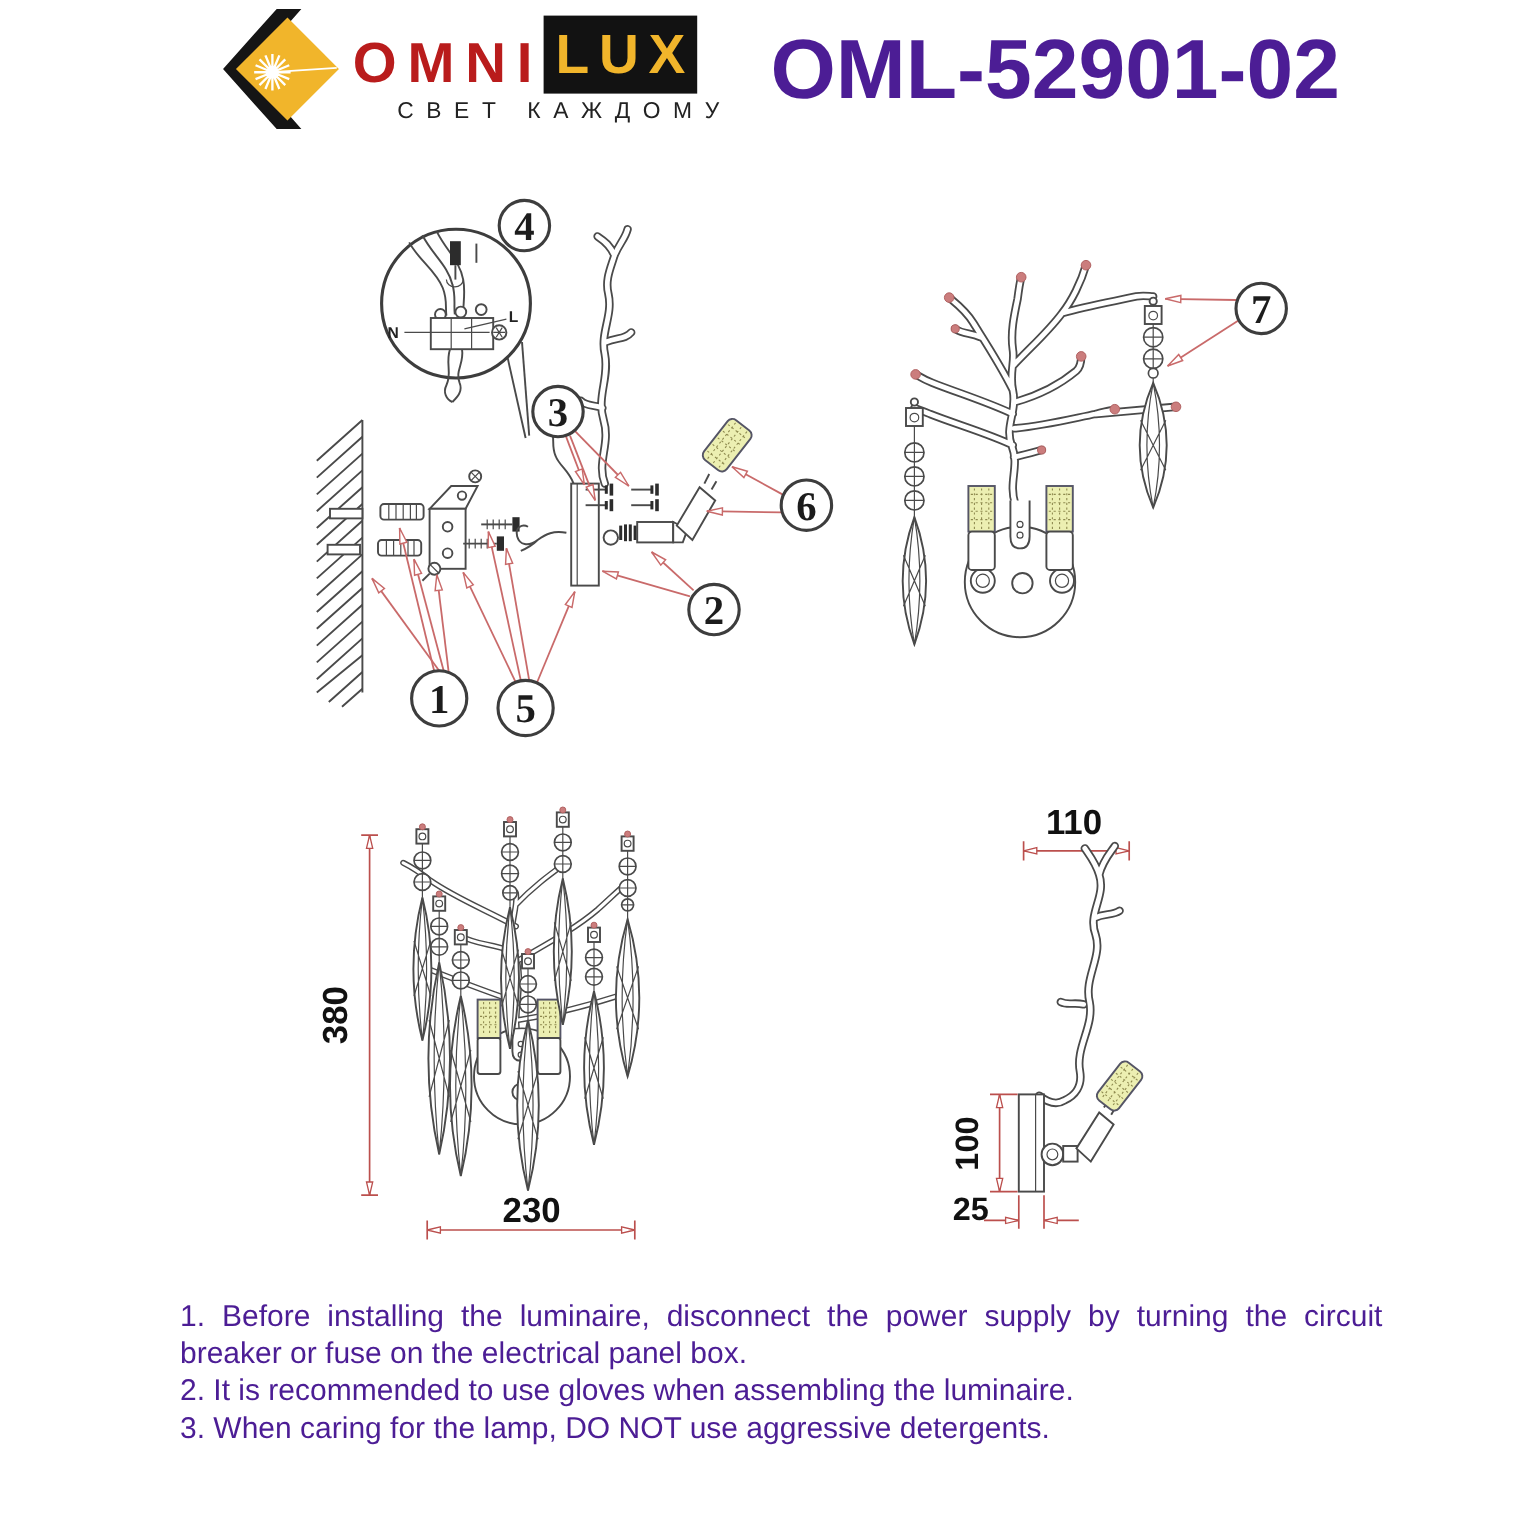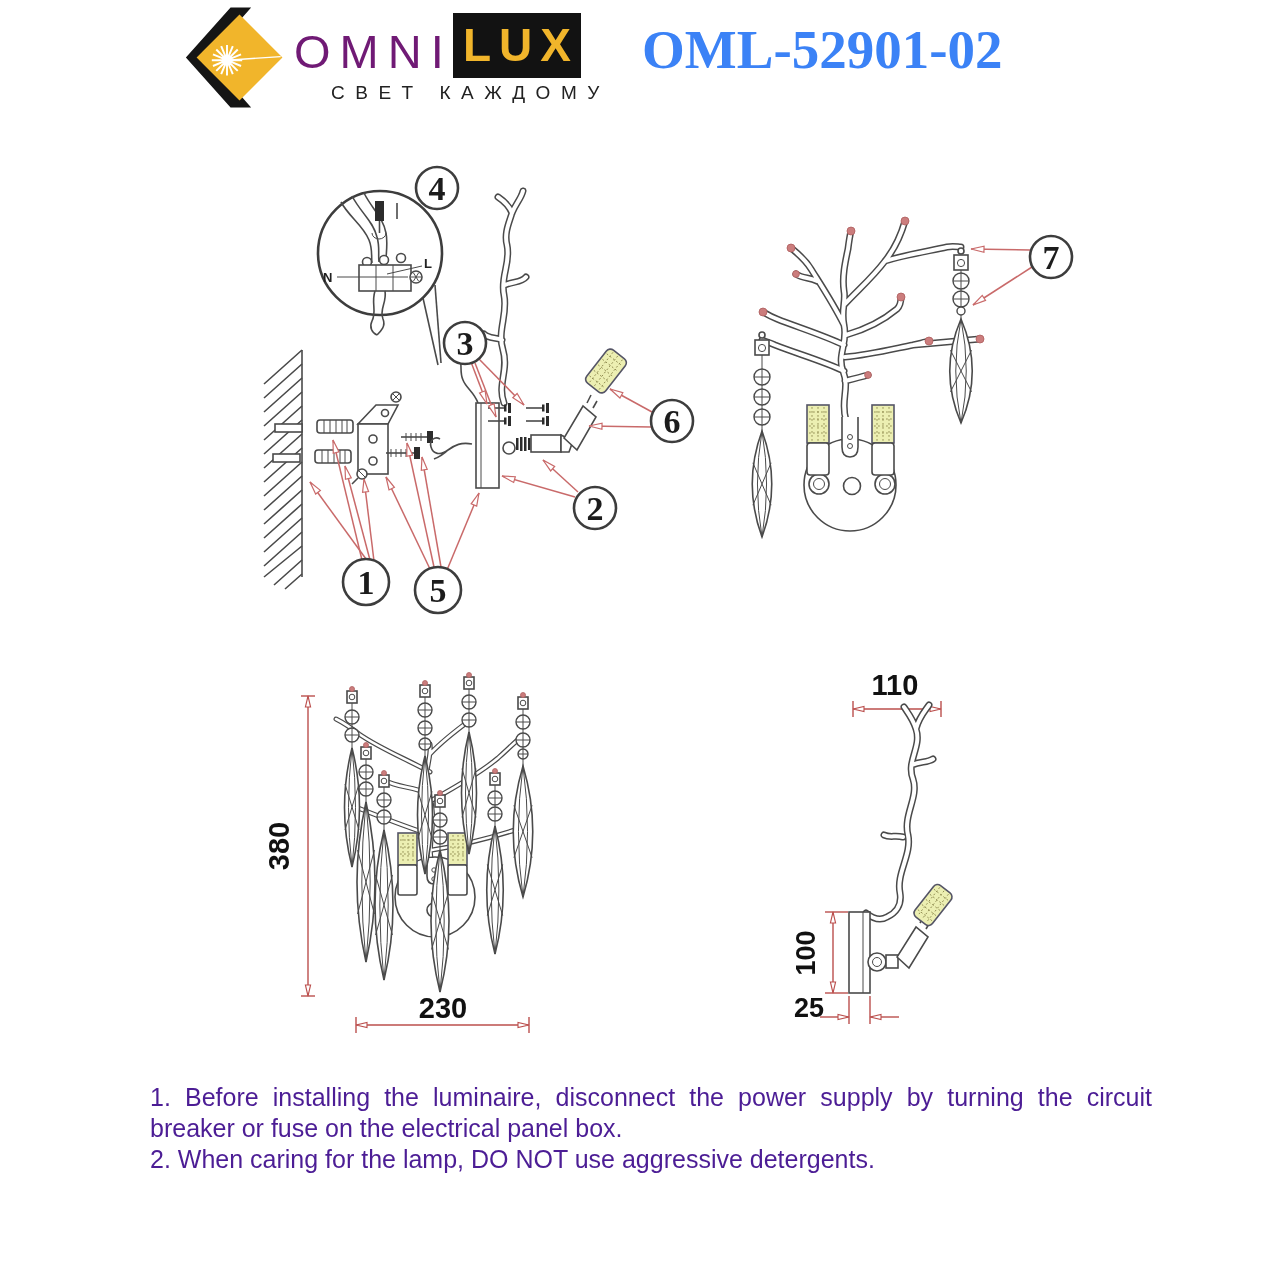--- a/index.html
+++ b/index.html
@@ -1,23 +1,23 @@
 <!DOCTYPE html>
 <html><head>
 <meta charset="utf-8">
 <style>
   html,body{margin:0;padding:0;background:#fff;}
   body{width:1280px;height:1280px;position:relative;font-family:"Liberation Sans",sans-serif;color:#111;}
   .abs{position:absolute;}
   
-  .brand-omni{left:294px;top:24px;font-size:47px;font-weight:normal;letter-spacing:9px;color:#701a75;}
+  .brand-omni{left:294px;top:24px;font-size:47px;font-weight:bold;letter-spacing:9px;color:#b91c1c;}
   .lux-box{left:453px;top:13px;width:128px;height:65px;background:#121212;text-align:center;}
   .lux-box span{font-size:46px;font-weight:bold;letter-spacing:8px;color:#F1B52B;line-height:65px;padding-left:8px;}
   .tagline{left:296px;top:82px;font-size:19px;font-weight:400;letter-spacing:10.5px;color:#222;white-space:nowrap;margin-left:35px;}
-  .model{left:642px;top:18px;font-size:55px;font-weight:bold;color:#3b82f6;letter-spacing:0px;font-family:Liberation Serif, serif;}
+  .model{left:642px;top:18px;font-size:70px;font-weight:bold;color:#4c1d95;letter-spacing:0px;}
   
   .ln{stroke:#4a4a4a;fill:none;stroke-width:1.6;}
   .w{fill:#fff;}
   .blk{fill:#2c2c2c;stroke:none;}
   .tube{stroke:#4a4a4a;stroke-width:7;fill:none;stroke-linecap:round;stroke-linejoin:round;}
   .tubeI{stroke:#fff;stroke-width:4;fill:none;stroke-linecap:round;stroke-linejoin:round;}
   .tubeS{stroke:#4a4a4a;stroke-width:5;fill:none;stroke-linecap:round;stroke-linejoin:round;}
   .tubeSI{stroke:#fff;stroke-width:2.6;fill:none;stroke-linecap:round;stroke-linejoin:round;}
   .red{stroke:#C96A6A;stroke-width:1.5;fill:none;}
   .ah{fill:#fff;stroke:#C96A6A;stroke-width:1.2;}
@@ -541,14 +541,15 @@
       <line class="dim" x1="107" y1="331" x2="107" y2="359"></line>
     <line class="dim" x1="57" y1="352" x2="86" y2="352"></line>
       <line class="dim" x1="107" y1="352" x2="136" y2="352"></line>
     <path class="dah" transform="translate(86,352) rotate(0)" d="M0,0L-11,2.6L-11,-2.6Z"></path>
     <path class="dah" transform="translate(107,352) rotate(180)" d="M0,0L-11,2.6L-11,-2.6Z"></path>
   </g>
 </svg>
 
 <div class="abs instructions">
   <p>1. Before installing the luminaire, disconnect the power supply by turning the circuit breaker or fuse on the electrical panel box.</p>
-  <p>2. When caring for the lamp, DO NOT use aggressive detergents.</p>
+  <p>2. It is recommended to use gloves when assembling the luminaire.</p>
+  <p>3. When caring for the lamp, DO NOT use aggressive detergents.</p>
 </div>
 
 </body></html>

